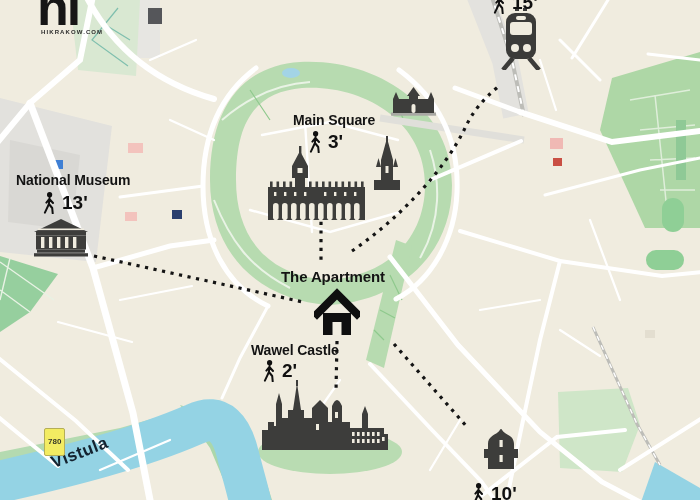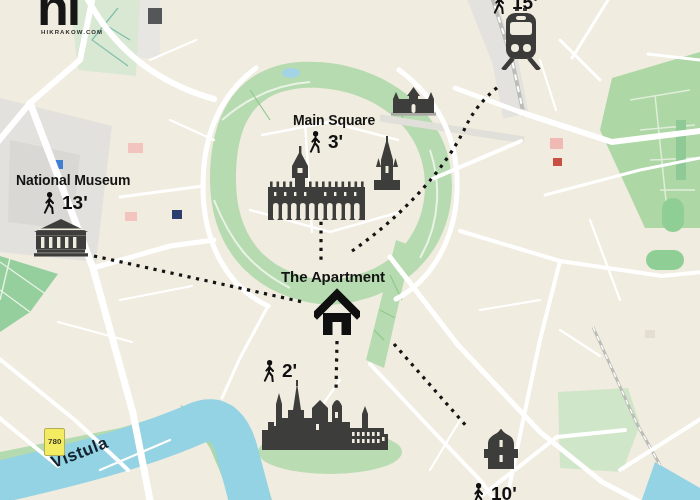--- a/index.html
+++ b/index.html
@@ -253,20 +253,21 @@
     <rect x="20.5" y="17" width="4" height="9" rx="2" fill="#f0ecdf"></rect>
   </svg>
 
   <div class="poi-label" style="left:281px;top:268px;width:110px;font-size:15px">The Apartment</div>
   <svg class="bldg" style="left:314px;top:288px" width="46" height="48" viewBox="0 0 46 48">
     <path d="M3,26 L23,6 L43,26" stroke="#0f0f0f" stroke-width="8" stroke-linecap="square" fill="none"></path>
     <rect x="9" y="25" width="28" height="22" fill="#0f0f0f"></rect>
     <rect x="18.5" y="34" width="9" height="13" fill="#f2eee1"></rect>
   </svg>
 
+  <div class="poi-label" style="left:251px;top:342px">Wawel Castle</div>
   <div class="walk-row" style="left:262px;top:360px">
     <svg width="14" height="22" viewBox="0 0 14 22">
         <use href="#walker"></use>
       </svg>
     <span>2'</span>
   </div>
   <svg class="bldg" style="left:260px;top:380px" width="130" height="70" viewBox="0 0 130 70">
     <path fill="#3d3d3b" d="M2,70 L2,50 L8,50 L8,42 L14,42 L14,46 L16,46 L16,24 L19,13 L22,24 L22,38 L28,38 L28,30 L31,30 L33,30 L37,3 L41,30 L44,30 L44,38 L52,38 L52,28 L60,20 L68,28 L68,42 L72,42 L72,26 Q77,14 82,26 L82,42 L90,42 L90,48 L102,48 L102,34 L105,26 L108,34 L108,48 L124,48 L124,54 L128,54 L128,70 Z"></path>
     <rect x="36" y="0" width="2" height="6" fill="#3d3d3b"></rect>
     <g fill="#f0ecdf">

